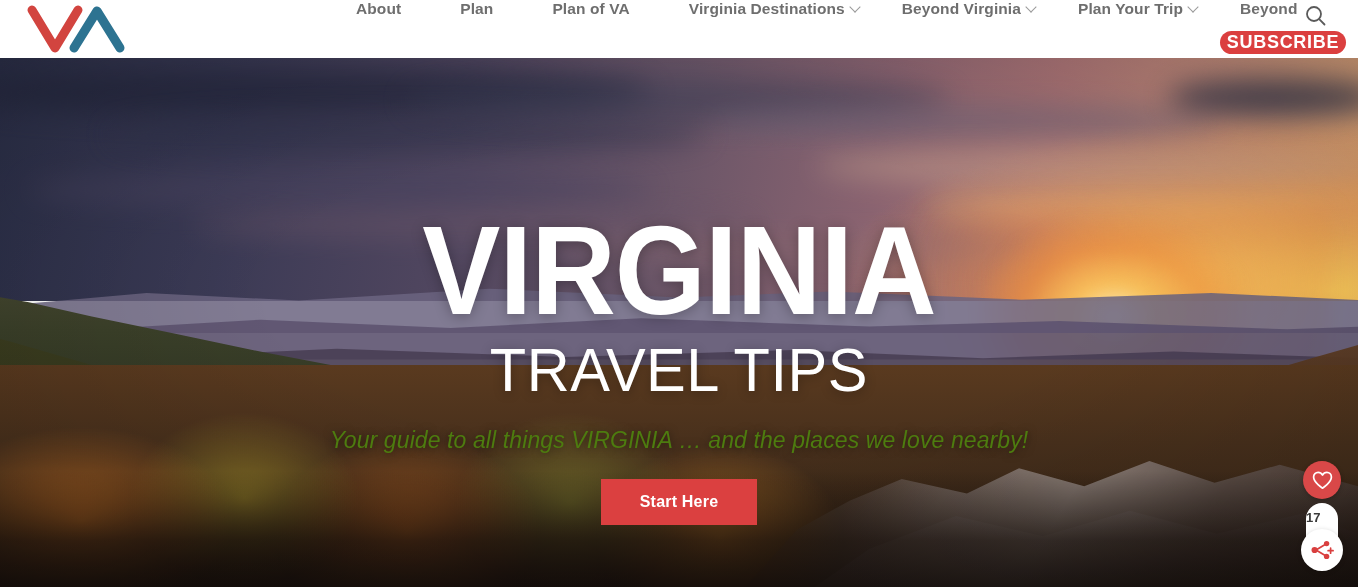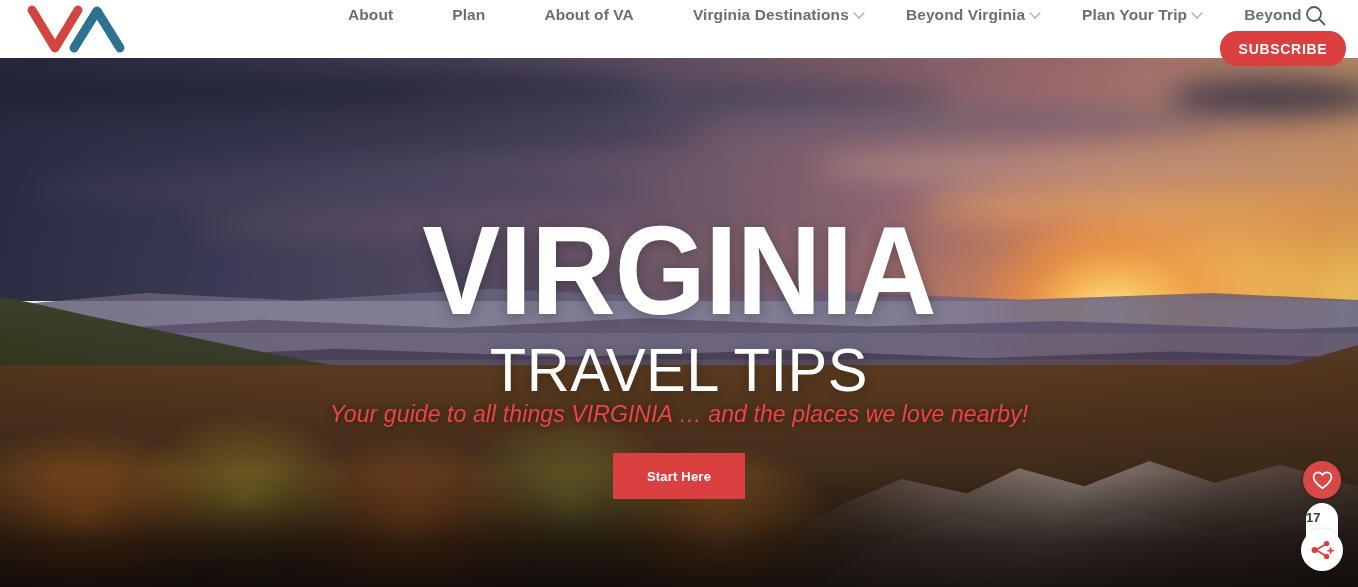--- a/index.html
+++ b/index.html
@@ -15,23 +15,23 @@
     position: relative;
     width: 1358px; height: 58px;
     background: #ffffff;
     z-index: 30;
   }
   .logo {
     position: absolute; left: 22px; top: 2px;
     width: 110px; height: 56px;
   }
   .nav {
-    position: absolute; left: 348px; top: 0;
+    position: absolute; left: 356px; top: 0;
     height: 30px;
-    display: flex; align-items: center;
+    display: flex; align-items: flex-start;
   }
   .nav-item {
     display: flex; align-items: center;
     color: #6e6e6e;
     font-size: 15.5px;
     font-weight: bold;
     letter-spacing: .1px;
     white-space: nowrap;
     cursor: pointer;
   }
@@ -50,27 +50,27 @@
     border-right: 1.4px solid #9a9a9a;
     border-bottom: 1.4px solid #9a9a9a;
     transform: rotate(45deg);
   }
   .search-icon {
     position: absolute; left: 1303px; top: 3px;
     width: 26px; height: 26px; cursor: pointer;
   }
   .subscribe {
     position: absolute; left: 1220px; top: 31px;
-    width: 126px; height: 35px;
+    width: 126px; height: 23px;
     background: #db3f3f;
     border-radius: 17px;
     border: none;
     color: #fff;
     font-family: "Liberation Sans", sans-serif;
-    font-size: 14px;
+    font-size: 18px;
     font-weight: bold;
     letter-spacing: .7px;
     cursor: pointer;
     display: flex; align-items: center; justify-content: center;
   }
 
   
   .hero {
     position: absolute; left: 0; top: 58px;
     width: 1358px; height: 529px;
@@ -225,35 +225,36 @@
     color: #ffffff;
     font-size: 62px;
     line-height: 1;
     font-weight: normal;
     letter-spacing: .5px;
     transform: scaleX(.96);
     text-shadow: 0 2px 12px rgba(0,0,0,.3);
     white-space: nowrap;
   }
   .hero-tagline {
-    color: #ef4444;
+    margin-top: 26px;
+    color: #4d7c0f;
     font-size: 23px;
     font-style: italic;
     letter-spacing: .1px;
     text-shadow: 0 1px 8px rgba(0,0,0,.5);
     white-space: nowrap;
   }
   .start-btn {
     margin-top: 25px;
-    width: 132px; height: 46px;
+    width: 156px; height: 46px;
     background: #db4040;
     border: none;
     color: #fff;
     font-family: "Liberation Sans", sans-serif;
-    font-size: 13px;
+    font-size: 16px;
     font-weight: bold;
     letter-spacing: .2px;
     cursor: pointer;
     display: flex; align-items: center; justify-content: center;
   }
 
   
   .fav-btn {
     position: absolute; left: 1303px; top: 461px;
     width: 38px; height: 38px;
@@ -305,21 +306,21 @@
   </div>
 
   <nav class="nav">
     <div class="nav-item">
       <span>About</span>
     </div>
     <div class="nav-item">
       <span>Plan</span>
     </div>
     <div class="nav-item">
-      <span>About of VA</span>
+      <span>Plan of VA</span>
     </div>
     <div class="nav-item">
       <span>Virginia Destinations</span>
       <span class="caret"></span>
     </div>
     <div class="nav-item sp1">
       <span>Beyond Virginia</span>
       <span class="caret"></span>
     </div>
     <div class="nav-item sp1">

